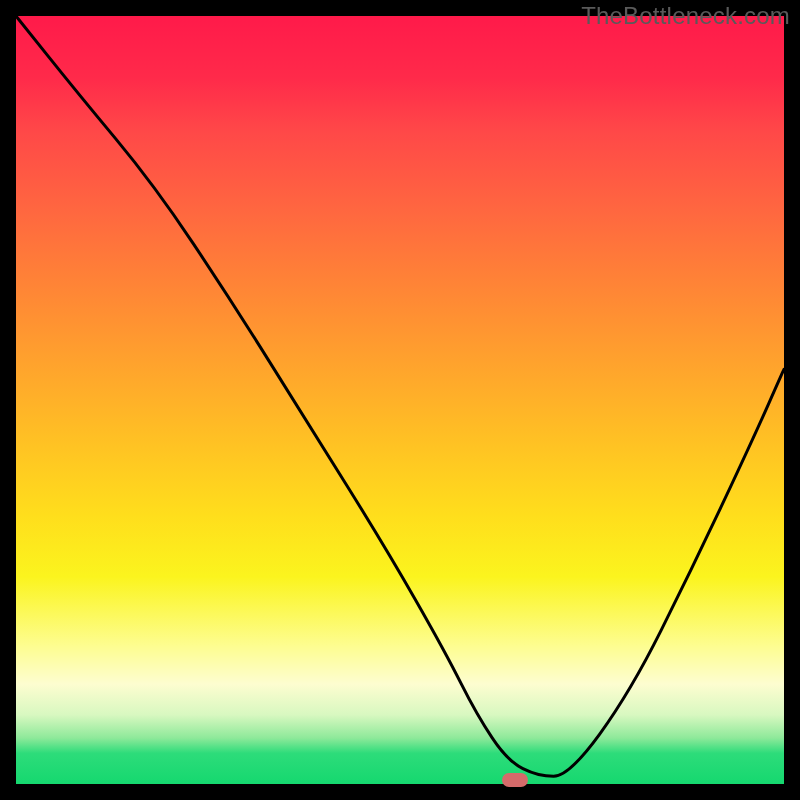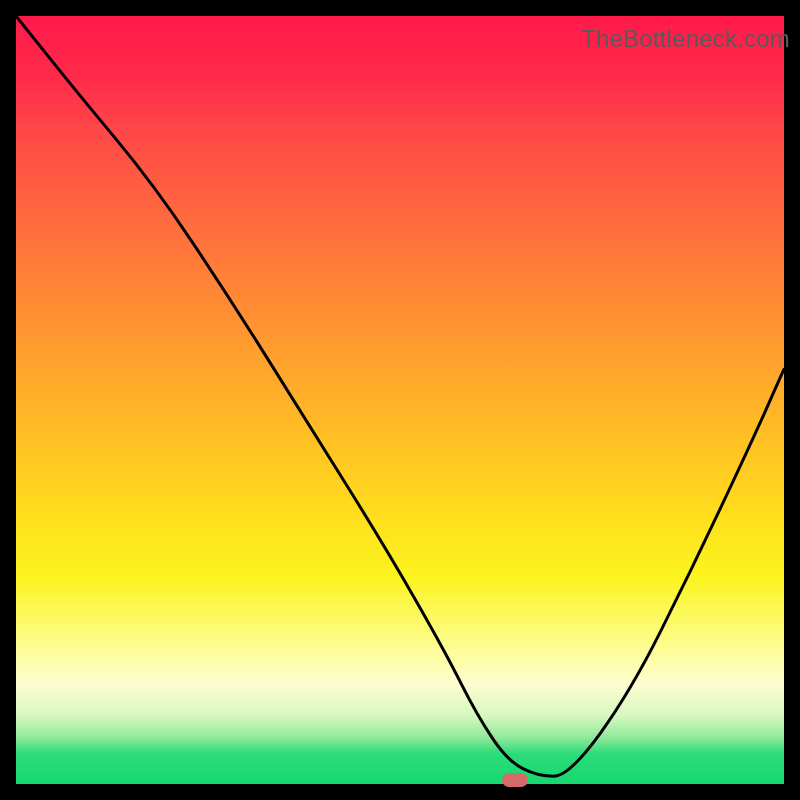--- a/index.html
+++ b/index.html
@@ -36,21 +36,20 @@
   }
   .watermark {
     position: absolute;
     top: 2px;
     right: 10px;
     font-family: Arial, Helvetica, sans-serif;
     font-size: 24px;
     color: #5a5a5a;
     font-weight: 400;
     letter-spacing: 0.2px;
-    margin-top: 23px;
   }
   .curve-svg {
     position: absolute;
     left: 0; top: 0;
     width: 768px; height: 768px;
   }
   .marker {
     position: absolute;
     width: 26px;
     height: 14px;

